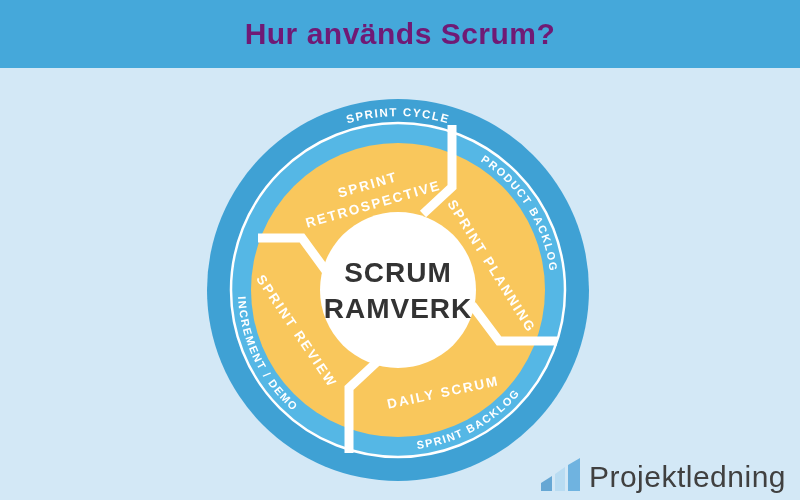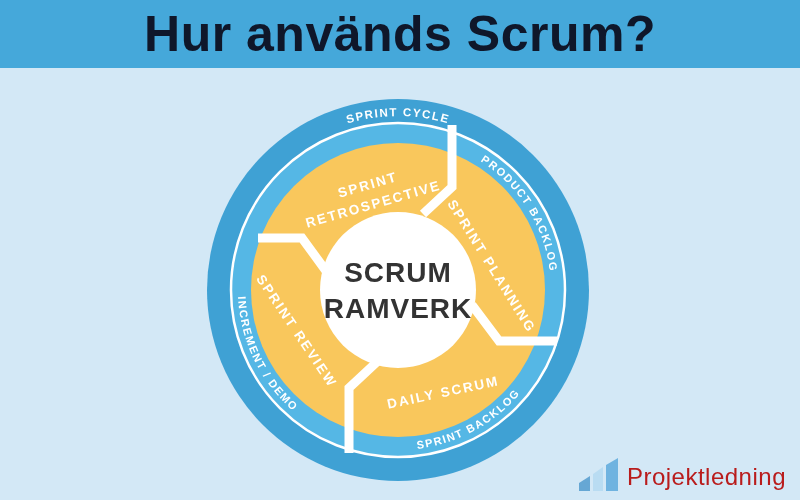--- a/index.html
+++ b/index.html
@@ -6,35 +6,35 @@
   body{
     width:800px;height:500px;position:relative;overflow:hidden;
     background:#d3e8f6;
     font-family:"Liberation Sans", sans-serif;
   }
   .header-bar{
     position:absolute;top:0;left:0;width:800px;height:68px;
     background:#45a8da;display:flex;align-items:center;justify-content:center;
   }
   .header-title{
-    color:#0f172a;font-size:50px;font-weight:bold;letter-spacing:0.5px;
+    color:#701a75;font-size:30px;font-weight:bold;letter-spacing:0.5px;
     line-height:68px;white-space:nowrap;
   }
   .diagram-wrap{position:absolute;top:68px;left:0;width:800px;height:432px;}
   svg text{font-family:"Liberation Sans", sans-serif;}
   .ring-label{fill:#ffffff;font-weight:bold;font-size:11.5px;letter-spacing:1.5px;}
   .band-label{fill:#ffffff;font-weight:bold;font-size:11px;letter-spacing:1.5px;}
   .segment-label{fill:#ffffff;font-weight:bold;font-size:13.5px;letter-spacing:2px;text-anchor:middle;}
   .center-label{fill:#333333;font-weight:bold;font-size:28px;letter-spacing:1px;text-anchor:middle;}
   .divider{fill:none;stroke:#ffffff;stroke-width:9;stroke-linejoin:miter;stroke-linecap:butt;}
   .brand{
     position:absolute;right:14px;bottom:8px;display:flex;align-items:flex-end;gap:6px;
   }
   .brand-text{
-    color:#b91c1c;font-size:24px;line-height:30px;letter-spacing:0.5px;
+    color:#404040;font-size:30px;line-height:30px;letter-spacing:0.5px;
   }
 </style>
 </head>
 <body>
 
 <div class="header-bar">
   <div class="header-title">Hur används Scrum?</div>
 </div>
 
 <div class="diagram-wrap">

